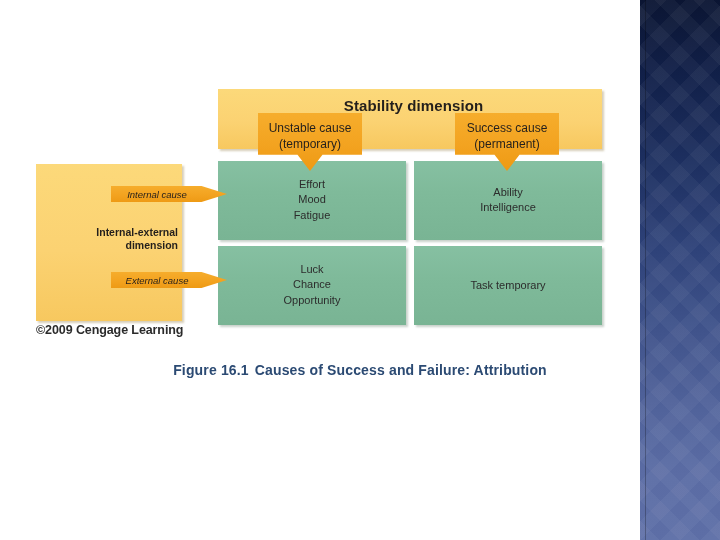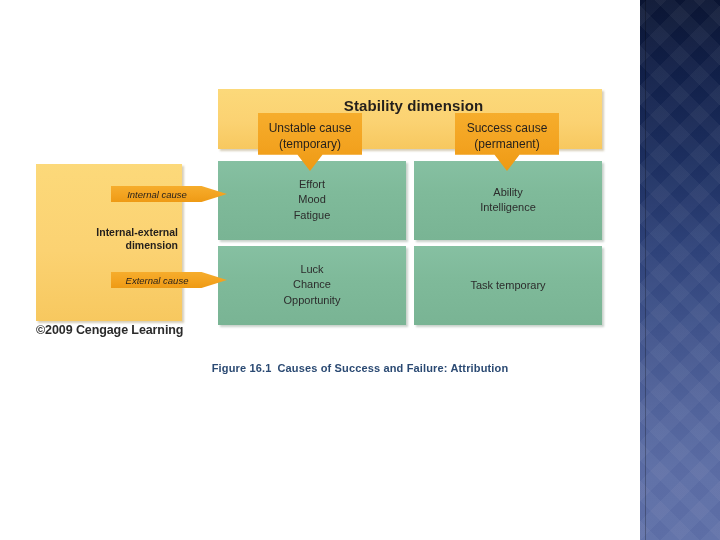--- a/index.html
+++ b/index.html
@@ -198,21 +198,21 @@
     white-space: nowrap;
   }
 
   
   .caption {
     position: absolute;
     left: 0;
     top: 362px;
     width: 720px;
     text-align: center;
-    font-size: 11px;
+    font-size: 14px;
     font-weight: bold;
     color: #2b4a73;
     letter-spacing: .15px;
   }
   .caption .cap-num { margin-right: 6px; }
 </style>
 </head>
 <body>
 
 <div id="slide">

